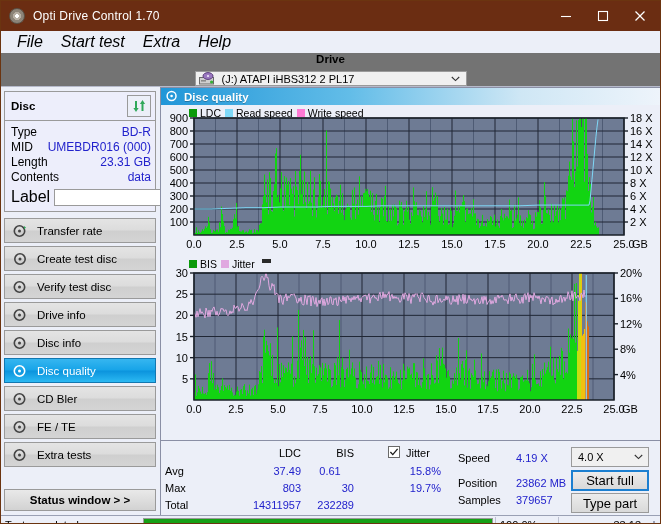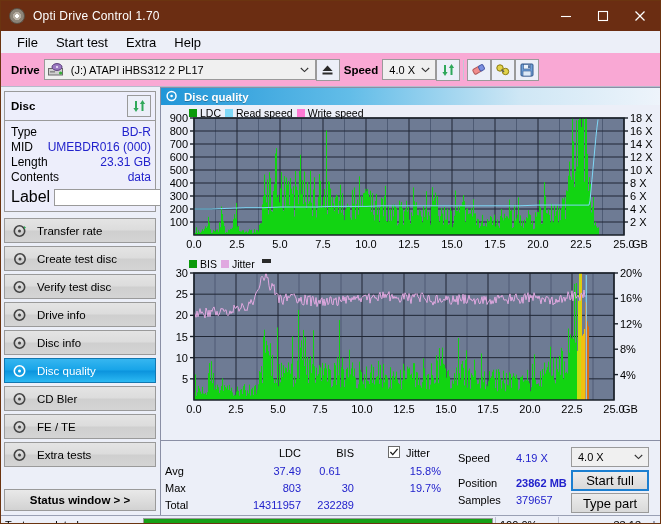--- a/index.html
+++ b/index.html
@@ -55,32 +55,35 @@
   .menubar {
     height: 22px;
     background: #eceff8;
     display: flex;
     align-items: center;
     padding-left: 8px;
     gap: 2px;
   }
   .menubar .mi {
     padding: 3px 8px;
-    font-size: 13px;
+    font-size: 16px;
     color: #000;
+    font-style: italic;
   }
 
   
   .toolbar {
     height: 34px;
-    background: #f9a8d4;
+    background: #737373;
     display: flex;
     align-items: center;
     padding: 0 6px;
+    gap: 6px;
     border-bottom: 1px solid #b6bacb;
+    flex-direction: column;
   }
   .tb-label { font-weight: bold; font-size: 11.5px; color: #000; padding: 0 4px; }
   .combo {
     height: 21px;
     background: #f0f0f0;
     border: 1px solid #9a9a9a;
     display: flex; align-items: center;
     font-size: 11px;
     padding: 0 2px 0 3px;
     position: relative;
@@ -1537,21 +1540,21 @@
         <div class="cell blu" style="left:145px; top:41px; width:48px; text-align:right;">30</div>
         <div class="cell blu" style="left:230px; top:41px; width:50px; text-align:right;">19.7%</div>
 
         <div class="cell" style="left:4px; top:58px;">Total</div>
         <div class="cell blu" style="left:60px; top:58px; width:80px; text-align:right;">14311957</div>
         <div class="cell blu" style="left:140px; top:58px; width:53px; text-align:right;">232289</div>
 
         <div class="cell" style="left:297px; top:11px;">Speed</div>
         <div class="cell blu" style="left:355px; top:11px;">4.19 X</div>
         <div class="cell" style="left:297px; top:36px;">Position</div>
-        <div class="cell blu" style="left:355px; top:36px;font-weight:bold;">23862 MB</div>
+        <div class="cell blu" style="left:355px; top:36px;">23862 MB</div>
         <div class="cell" style="left:297px; top:53px;">Samples</div>
         <div class="cell blu" style="left:355px; top:53px;">379657</div>
 
         <div class="combo" style="position:absolute;left:410px;top:6px;width:78px;height:20px;">
           <span style="padding-left:3px;">4.0 X</span>
           <span class="arrow">
             <svg width="9" height="6" viewBox="0 0 9 6">
                 <polyline points="0.8,1 4.5,4.6 8.2,1" fill="none" stroke="#333" stroke-width="1.1"></polyline>
               </svg>
           </span>

